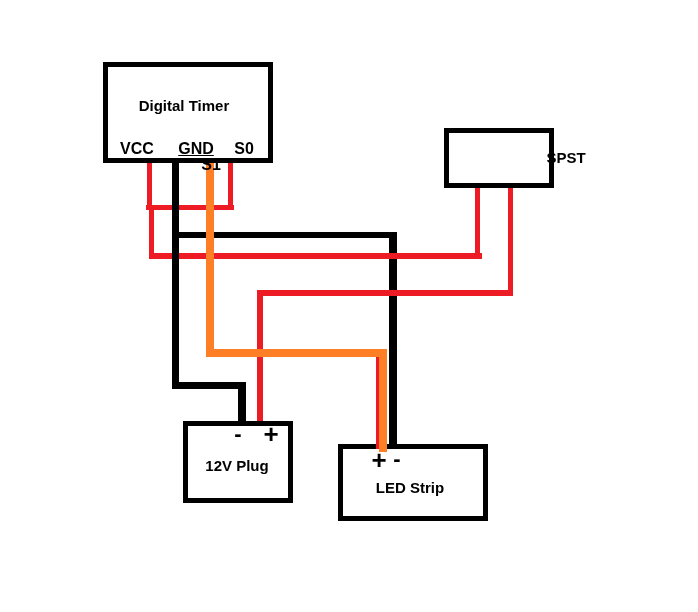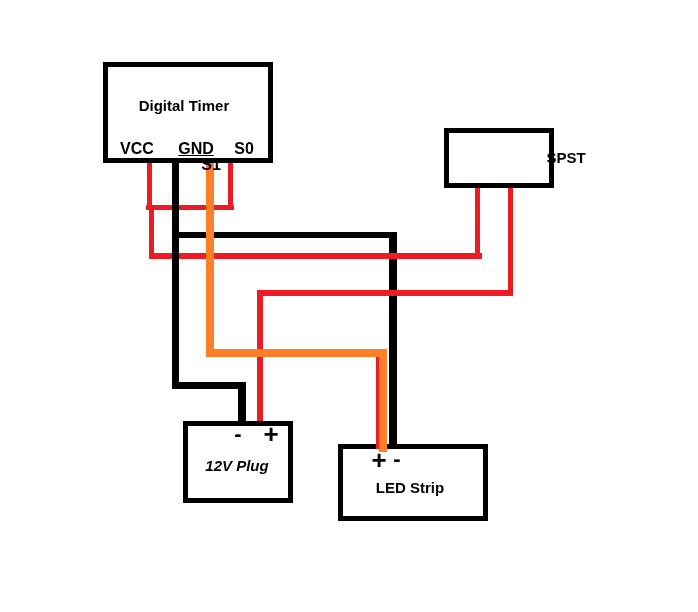--- a/index.html
+++ b/index.html
@@ -57,21 +57,21 @@
       <div class="wire" style="left: 172px; top: 163px; width: 7px; height: 226px; background: rgb(0, 0, 0);"></div>
       <div class="wire" style="left: 175px; top: 382px; width: 71px; height: 7px; background: rgb(0, 0, 0);"></div>
       <div class="wire" style="left: 238px; top: 382px; width: 8px; height: 39px; background: rgb(0, 0, 0);"></div>
       <div class="wire" style="left: 206px; top: 163px; width: 8px; height: 194px; background: rgb(255, 127, 39);"></div>
       <div class="wire" style="left: 206px; top: 349px; width: 181px; height: 8px; background: rgb(255, 127, 39);"></div>
       <div class="wire" style="left: 379px; top: 349px; width: 8px; height: 103px; background: rgb(255, 127, 39);"></div>
     </div>
 
   <span class="label box-title" style="left:184px; top:105px;">Digital Timer</span>
   <span class="label box-title" style="left:520px; top:157px;margin-left:46px;">SPST</span>
-  <span class="label box-title" style="left:237px; top:465px;font-style:italic;">12V Plug</span>
+  <span class="label box-title" style="left:237px; top:465px;">12V Plug</span>
   <span class="label box-title" style="left:410px; top:487px;">LED Strip</span>
 
   <span class="label pin-label" style="left:137px; top:149px;">VCC</span>
   <span class="label pin-label" style="left:196px; top:149px;text-decoration:underline;">GND</span>
   <span class="label pin-label" style="left:211px; top:165px;">S1</span>
   <span class="label pin-label" style="left:244px; top:149px;">S0</span>
 
   <span class="label sign-md" style="left:238px; top:434px;">-</span>
   <span class="label sign-lg" style="left:271px; top:434px;">+</span>
 

